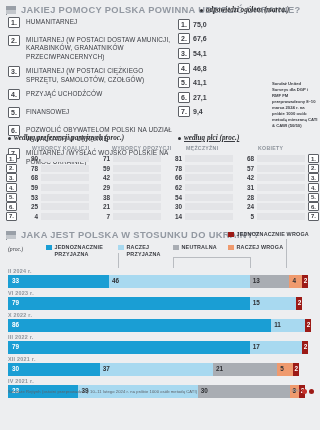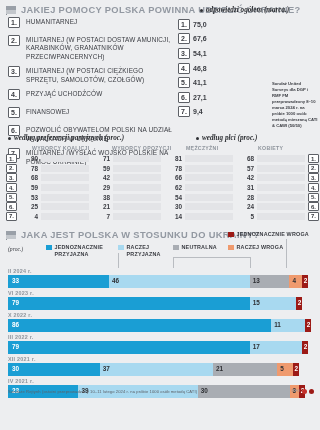--- a/index.html
+++ b/index.html
@@ -59,21 +59,21 @@
   .source-note {
     position: absolute; left: 272px; top: 81px; width: 46px;
     font-size: 4.2px; line-height: 1.42; color: #3a3c42; font-weight: bold;
   }
 
   
   .mid { position: relative; padding-top: 2px; }
   .mid-legends { position: relative; height: 11px; }
   .mid-legends .legend-dot-line { position: absolute; top: 0; }
   .lg-a { left: 8px; }
-  .lg-b { left: 196px; }
+  .lg-b { left: 178px; text-decoration: underline; }
 
   .col-heads { position: relative; height: 9px; }
   .col-heads span {
     position: absolute; top: 0; font-size: 5.2px; font-weight: bold;
     letter-spacing: .3px; color: #8e949c;
   }
 
   .grid { padding: 0 0 0 0; }
   .grid-row { display: flex; align-items: center; height: 9.6px; }
   .grid-row .num-box { width: 11px; height: 9px; font-size: 6px; }

